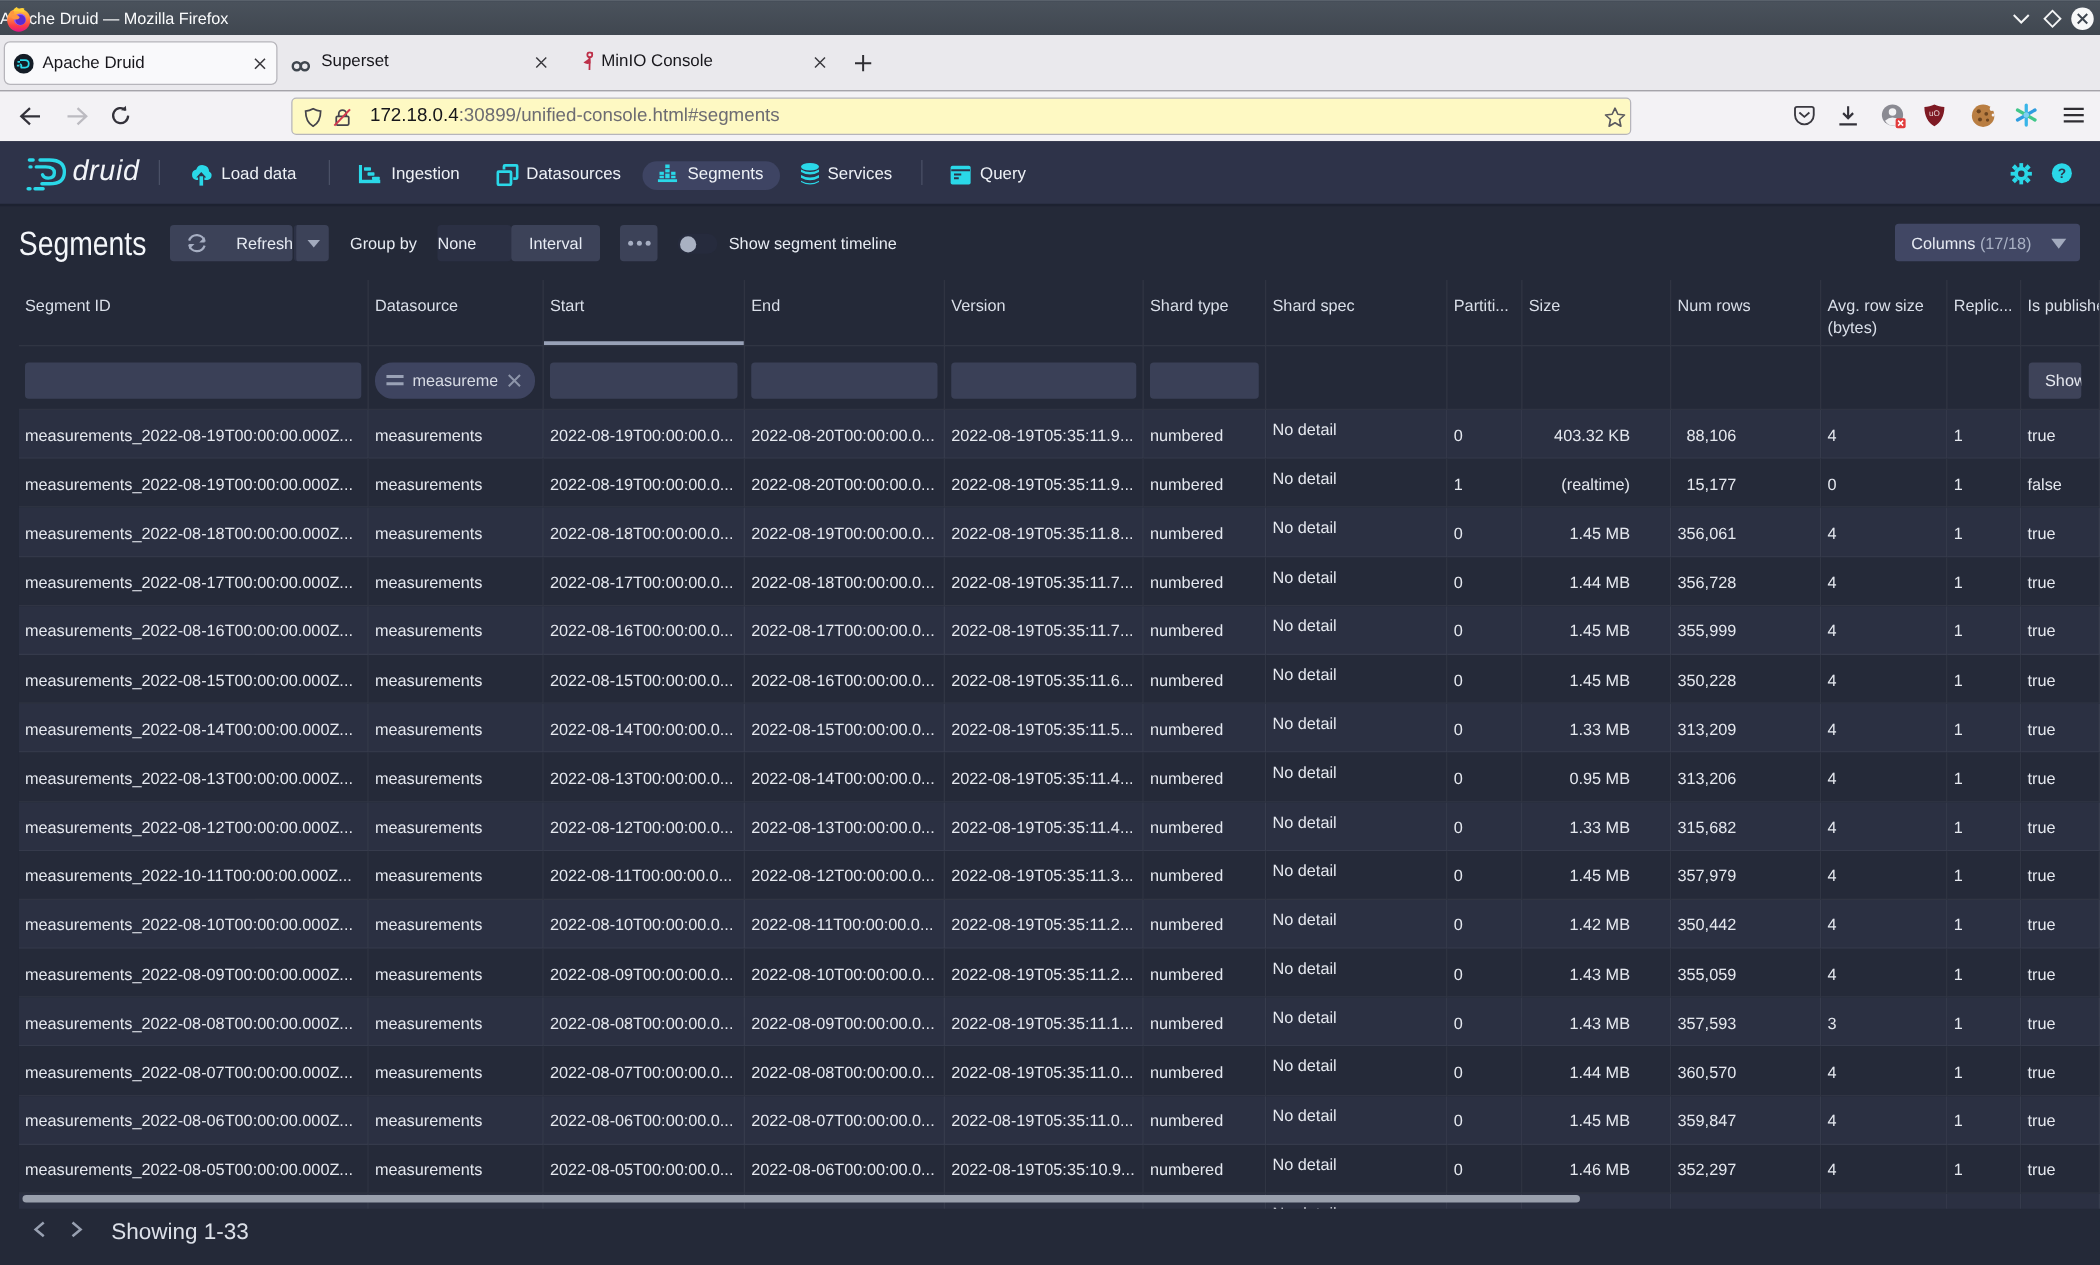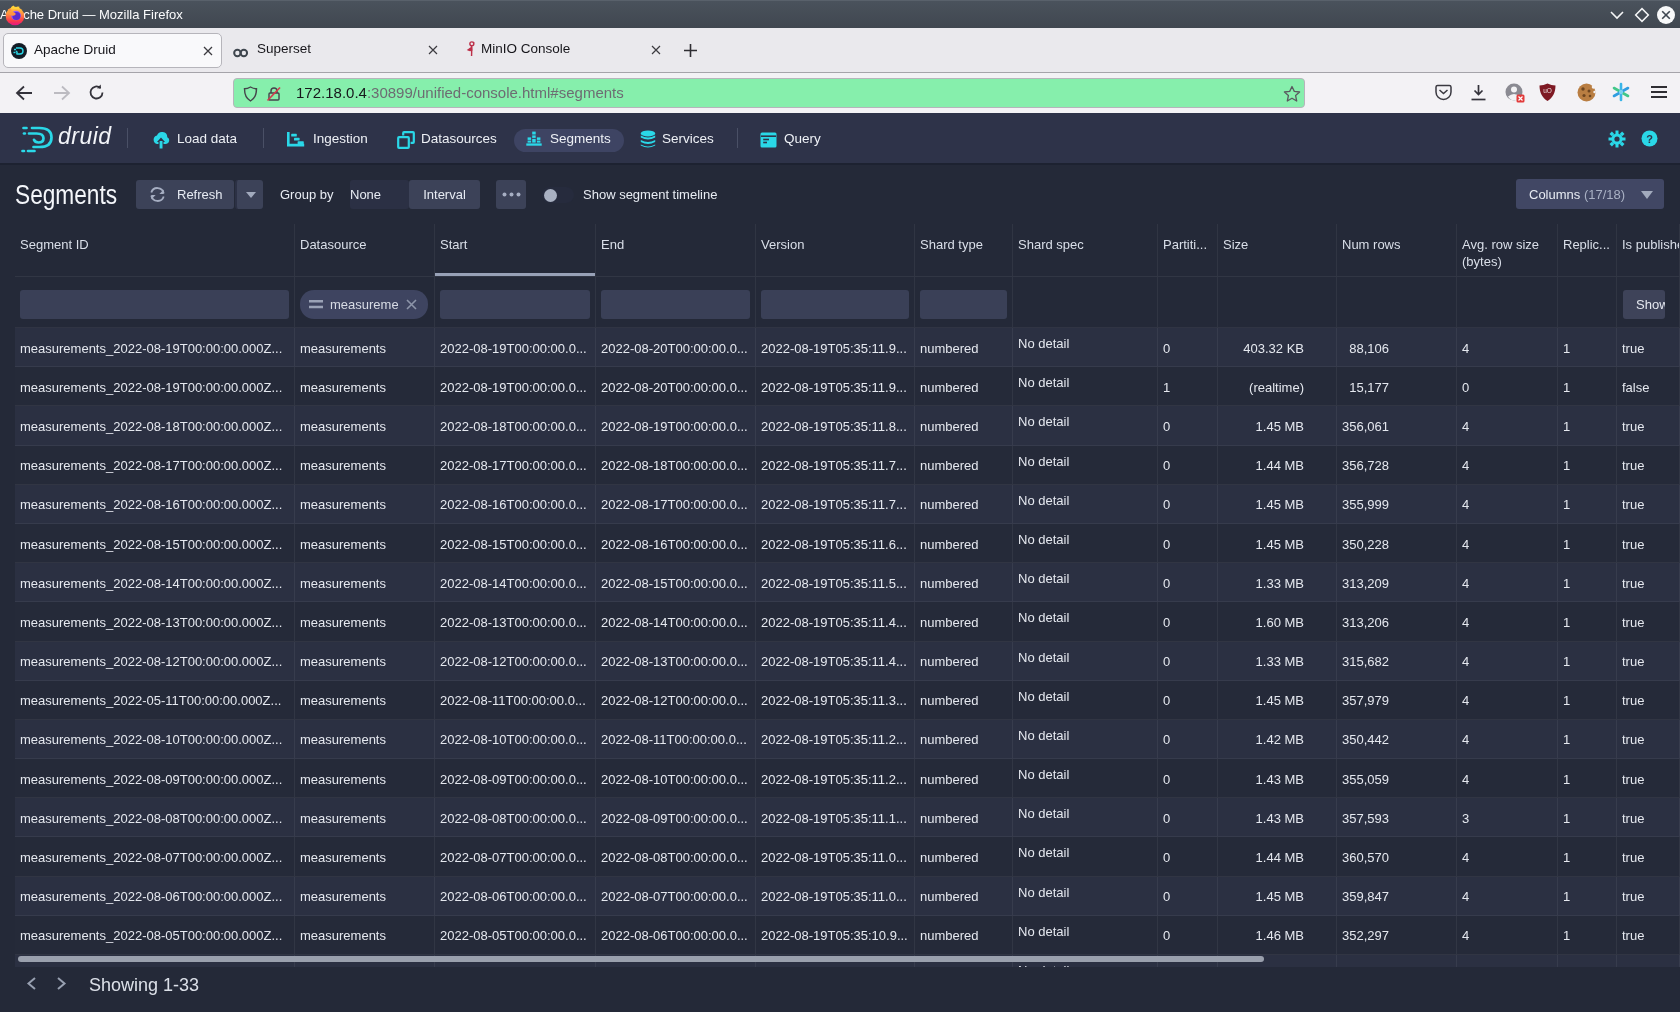--- a/index.html
+++ b/index.html
@@ -10,21 +10,21 @@
 #titlebar .title{position:absolute;left:0;right:0;top:0;height:28px;line-height:28px;text-align:left;color:#fbfcfd;font-size:13px}
 
 #tabstrip{left:0;top:28px;width:1680px;height:45px;background:#eae9ed;border-bottom:1px solid #a5a4aa}
 .tab{position:absolute;top:5px;height:35px;border-radius:5px;font-size:13.5px;color:#17161b}
 .tab.active{background:#f9f9fb;border:1px solid #b6b5bb}
 .tab .fav{position:absolute;left:11px;top:9px;width:16px;height:16px}
 .tab .ttl{position:absolute;left:36px;top:8px;white-space:nowrap}
 .tab .cls{position:absolute;top:10px;width:14px;height:14px}
 
 #toolbar{left:0;top:73px;width:1680px;height:40px;background:#f3f2f5}
-#urlbox{position:absolute;left:233px;top:5px;width:1072px;height:30px;background:#86efac;border:1px solid #b6b5bb;border-radius:4px}
+#urlbox{position:absolute;left:233px;top:5px;width:1072px;height:30px;background:#fef9c3;border:1px solid #b6b5bb;border-radius:4px}
 #urltext{position:absolute;left:62px;top:5px;font-size:15px;color:#17171b;white-space:nowrap}
 #urltext .gray{color:#6d6c72}
 
 #navbar{left:0;top:113px;width:1680px;height:50px;background:#2e3349;box-shadow:0 2px 0 #1d2231}
 .navsep{position:absolute;top:15px;width:1px;height:20px;background:#4a5066}
 .navtxt{position:absolute;top:18px;white-space:nowrap;font-size:13.5px;color:#eef1f6}
 #pill{position:absolute;left:514px;top:129px;width:110px;height:23px;background:#3e4463;border-radius:12px}
 #druidword{position:absolute;left:58px;top:10px;font-size:23px;font-style:italic;color:#f2f4f8;letter-spacing:.5px}
 
 #pgtitle{position:absolute;left:15px;top:180px;font-size:27px;color:#f4f6fa;transform:scaleX(.84);transform-origin:left top}
@@ -291,21 +291,21 @@
 <div id="pgtitle">Segments</div>
 <div class="btn" style="left:136px;top:180px;width:98px;height:29px">
  <svg class="abs" style="left:13px;top:6px" width="17" height="17" viewBox="0 0 17 17">
       <g fill="none" stroke="#a6aec2" stroke-width="1.8">
         <path d="M2.3 6.5 A6.4 6.4 0 0 1 14.7 7.3"></path>
         <path d="M14.7 10.5 A6.4 6.4 0 0 1 2.3 9.7"></path>
       </g>
       <path d="M14.7 3.6 V7.9 H10.4 Z" fill="#a6aec2"></path>
       <path d="M2.3 13.4 V9.1 H6.6 Z" fill="#a6aec2"></path>
     </svg>
- <span class="abs" style="left:41px;top:7px">Refresh</span>
+ <span class="abs" style="left:53px;top:7px">Refresh</span>
 </div>
 <div class="btn" style="left:235px;top:180px;width:28px;height:29px;border-left:2px solid #2c3145">
     <span class="caret abs" style="left:9px;top:12px"></span>
   </div>
 <div class="abs" style="left:280px;top:187px;font-size:13px;color:#e8ecf3">Group by</div>
 <div class="btn dark" style="left:350px;top:180px;width:59px;height:29px;text-align:left;line-height:29px">None</div>
 <div class="btn" style="left:409px;top:180px;width:71px;height:29px;text-align:center;line-height:29px">Interval</div>
 <div class="btn" style="left:496px;top:180px;width:30px;height:29px">
     <svg class="abs" style="left:6px;top:12px" width="19" height="5" viewBox="0 0 19 5">
       <g fill="#a6aec2">
@@ -507,21 +507,21 @@
 </tr>
 <tr class="even">
 <td>measurements_2022-08-13T00:00:00.000Z...</td>
 <td>measurements</td>
 <td>2022-08-13T00:00:00.0...</td>
 <td>2022-08-14T00:00:00.0...</td>
 <td>2022-08-19T05:35:11.4...</td>
 <td>numbered</td>
 <td class="vtop">No detail</td>
 <td>0</td>
-<td><span class="br1">1.60 MB</span></td>
+<td><span class="br1">0.95 MB</span></td>
 <td><span class="br2">313,206</span></td>
 <td>4</td>
 <td>1</td>
 <td>true</td>
 </tr>
 <tr class="odd">
 <td>measurements_2022-08-12T00:00:00.000Z...</td>
 <td>measurements</td>
 <td>2022-08-12T00:00:00.0...</td>
 <td>2022-08-13T00:00:00.0...</td>
@@ -529,21 +529,21 @@
 <td>numbered</td>
 <td class="vtop">No detail</td>
 <td>0</td>
 <td><span class="br1">1.33 MB</span></td>
 <td><span class="br2">315,682</span></td>
 <td>4</td>
 <td>1</td>
 <td>true</td>
 </tr>
 <tr class="even">
-<td>measurements_2022-05-11T00:00:00.000Z...</td>
+<td>measurements_2022-10-11T00:00:00.000Z...</td>
 <td>measurements</td>
 <td>2022-08-11T00:00:00.0...</td>
 <td>2022-08-12T00:00:00.0...</td>
 <td>2022-08-19T05:35:11.3...</td>
 <td>numbered</td>
 <td class="vtop">No detail</td>
 <td>0</td>
 <td><span class="br1">1.45 MB</span></td>
 <td><span class="br2">357,979</span></td>
 <td>4</td>

